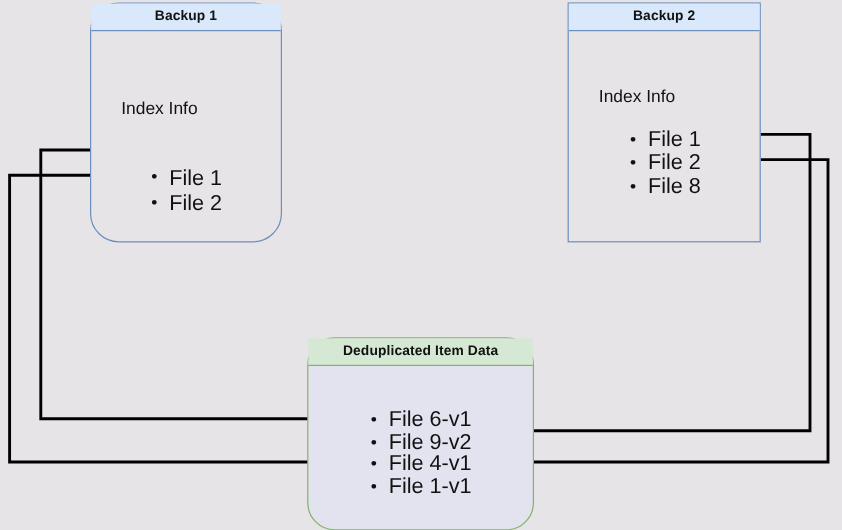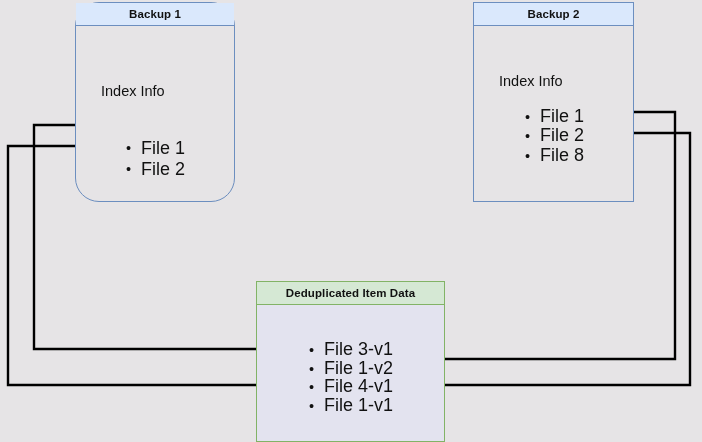--- a/index.html
+++ b/index.html
@@ -31,20 +31,21 @@
   }
   .box {
     position: absolute;
     box-sizing: border-box;
     border: 1px solid #6c8ebf;
     background: #e6e4e6;
   }
   .box.green {
     border-color: #82b366;
     background: #e3e3ef;
+    border-radius: 23px;
   }
   .box-title {
     position: absolute;
     left: 0;
     top: 0;
     right: 0;
     height: 23px;
     box-sizing: border-box;
     background: #dae8fc;
     border-bottom: 1px solid #6c8ebf;
@@ -147,21 +148,21 @@
         <li>File 2</li>
         <li>File 8</li>
       </ul>
     </div>
   </div>
 
   <div class="box green" style="left:256px; top:281px; width:189px; height:161px;">
     <div class="box-title">Deduplicated Item Data</div>
     <div class="box-body">
       <ul class="file-list dedup" style="left:52px; top:35px;">
-        <li>File 3-v1</li>
-        <li>File 1-v2</li>
+        <li>File 6-v1</li>
+        <li>File 9-v2</li>
         <li>File 4-v1</li>
         <li>File 1-v1</li>
       </ul>
     </div>
   </div>
 
 </div>
 
 </body></html>

